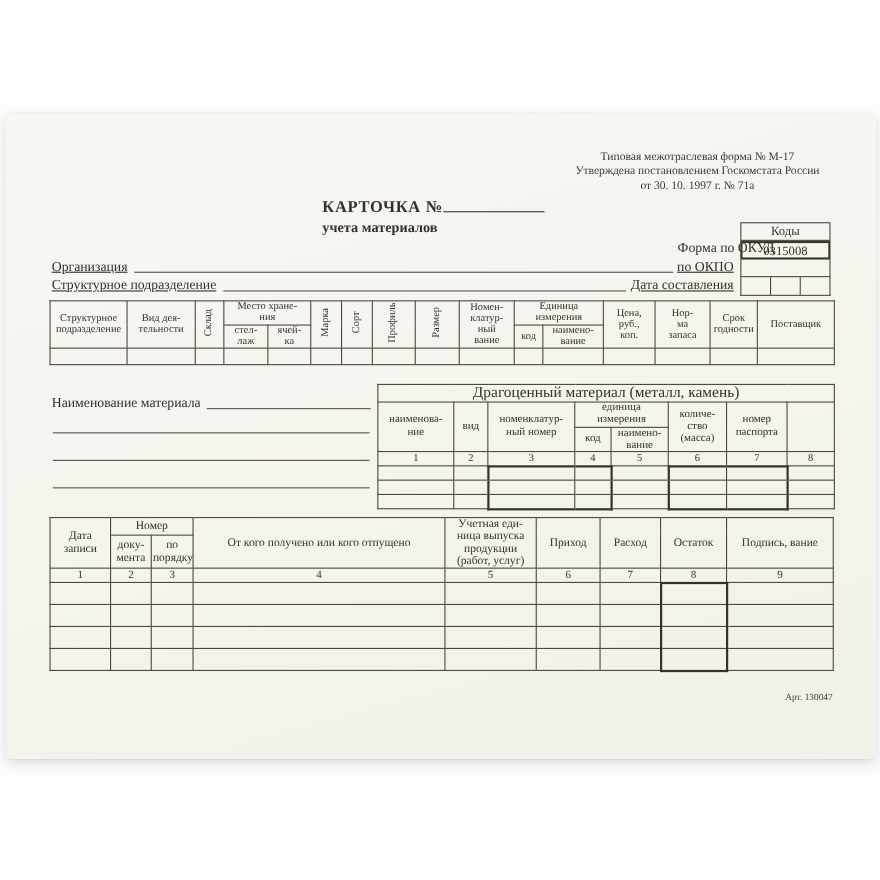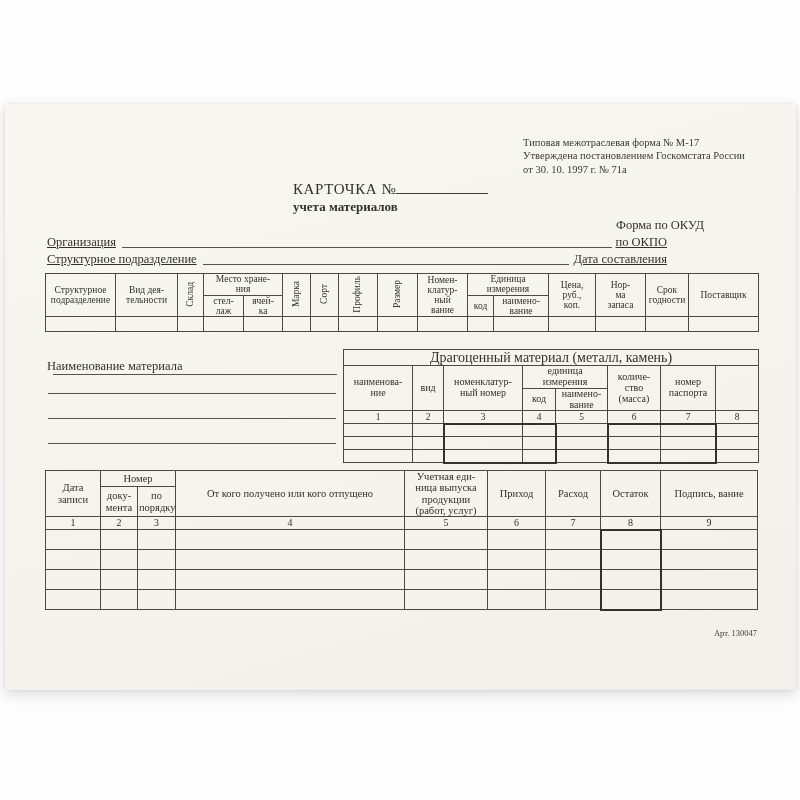--- a/index.html
+++ b/index.html
@@ -11,24 +11,24 @@
     position:relative;
     overflow:hidden;
   }
   .paper{
     position:absolute;left:5px;top:104px;width:791px;height:586px;
     background:linear-gradient(165deg,#f8f7f2 0%,#f4f3ec 60%,#f1f0e9 100%);
     box-shadow:0 0 2px rgba(0,0,0,.10),0 4px 12px rgba(0,0,0,.14);
   }
   .approval{
     position:absolute;top:32px;right:51px;
-    text-align:left;font-size:10.5px;line-height:1.28;color:#3b3931;
+    text-align:center;font-size:10.5px;line-height:1.28;color:#3b3931;
   }
   .title-wrap{position:absolute;left:288px;top:76px;width:230px;text-align:left;}
-  .title-main{font-size:15px;font-weight:normal;letter-spacing:.6px;white-space:nowrap;}
+  .title-main{font-size:15px;font-weight:bold;letter-spacing:.6px;white-space:nowrap;}
   .title-underline{display:inline-block;width:92px;border-bottom:1.2px solid #3b3931;vertical-align:baseline;}
   .title-sub{font-size:13px;font-weight:bold;margin-top:1px;width:205px;}
 
   .codes{position:absolute;left:668px;top:98px;width:82px;font-size:11.5px;}
   .codes .c-row{border:1px solid #4c4a40;border-top:none;text-align:center;box-sizing:border-box;}
   .codes .c-head{border-top:1px solid #4c4a40;height:17px;line-height:17px;}
   .codes .c-val{height:17px;line-height:16px;border:2px solid #3a3830;}
   .codes .c-empty{height:16px;}
   .codes .c-date{height:17px;display:flex;}
   .codes .c-date div{flex:1;border-right:1px solid #4c4a40;}
@@ -52,21 +52,21 @@
   .t3 .num td{height:13px;font-size:10px;}
   .t3 .dr td{height:20px;}
 
   .vert{display:inline-block;writing-mode:vertical-rl;transform:rotate(180deg);white-space:nowrap;line-height:1;}
 
   .bl{border-left:2px solid #353329;}
   .br{border-right:2px solid #353329;}
   .bt{border-top:2px solid #353329;}
   .bb{border-bottom:2px solid #353329;}
 
-  .mat-label{position:absolute;left:42px;top:255px;font-size:12.5px;white-space:nowrap;display:flex;width:290px;flex-direction:column;}
+  .mat-label{position:absolute;left:42px;top:255px;font-size:12.5px;white-space:nowrap;display:flex;width:290px;}
   .mat-label .fill-line{flex:1;border-bottom:1px solid #55534a;margin-left:6px;margin-bottom:2px;}
   .mat-line{position:absolute;left:43px;width:288px;border-bottom:1px solid #55534a;height:1px;}
 
   .art{position:absolute;right:39px;top:524px;font-size:8.5px;color:#43413a;}
 </style>
 </head>
 <body>
 
 <div class="paper">
 
@@ -76,20 +76,30 @@
     <div>от 30. 10. 1997 г. № 71а</div>
   </div>
 
   <div class="title-wrap">
     <div>
       <span class="title-main">КАРТОЧКА №</span><span class="title-underline"></span>
     </div>
     <div class="title-sub">учета материалов</div>
   </div>
 
+  <div class="codes">
+    <div class="c-row c-head">Коды</div>
+    <div class="c-row c-val">0315008</div>
+    <div class="c-row c-empty"></div>
+    <div class="c-row c-date">
+      <div></div>
+      <div></div>
+      <div></div>
+    </div>
+  </div>
 
   <div class="lbl-row" style="top:131px;">
     <span>Организация</span>
     <span class="fill-line"></span>
     <span style="visibility:hidden;"></span>
     <span>по ОКПО</span>
   </div>
   <div class="lbl-row" style="top:148px;">
     <span>Структурное подразделение</span>
     <span class="fill-line"></span>

